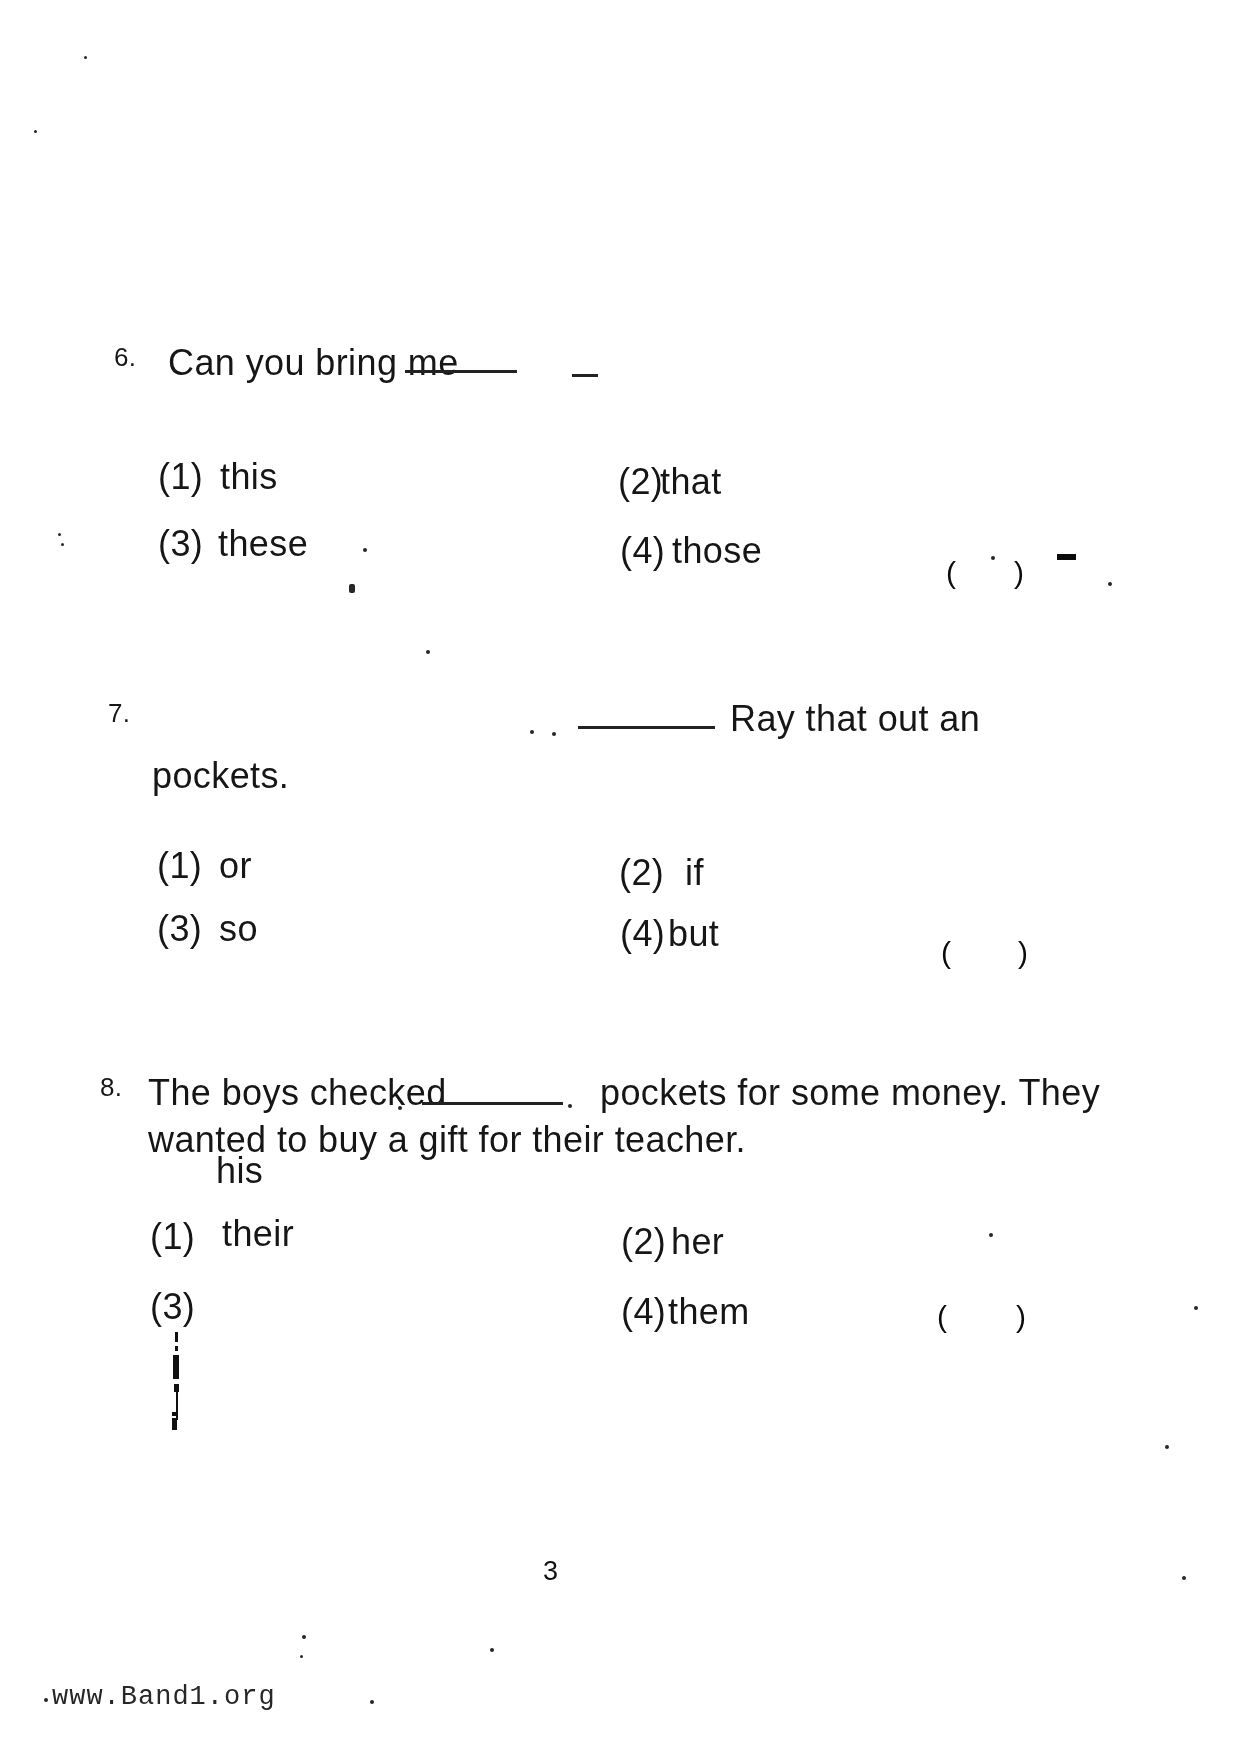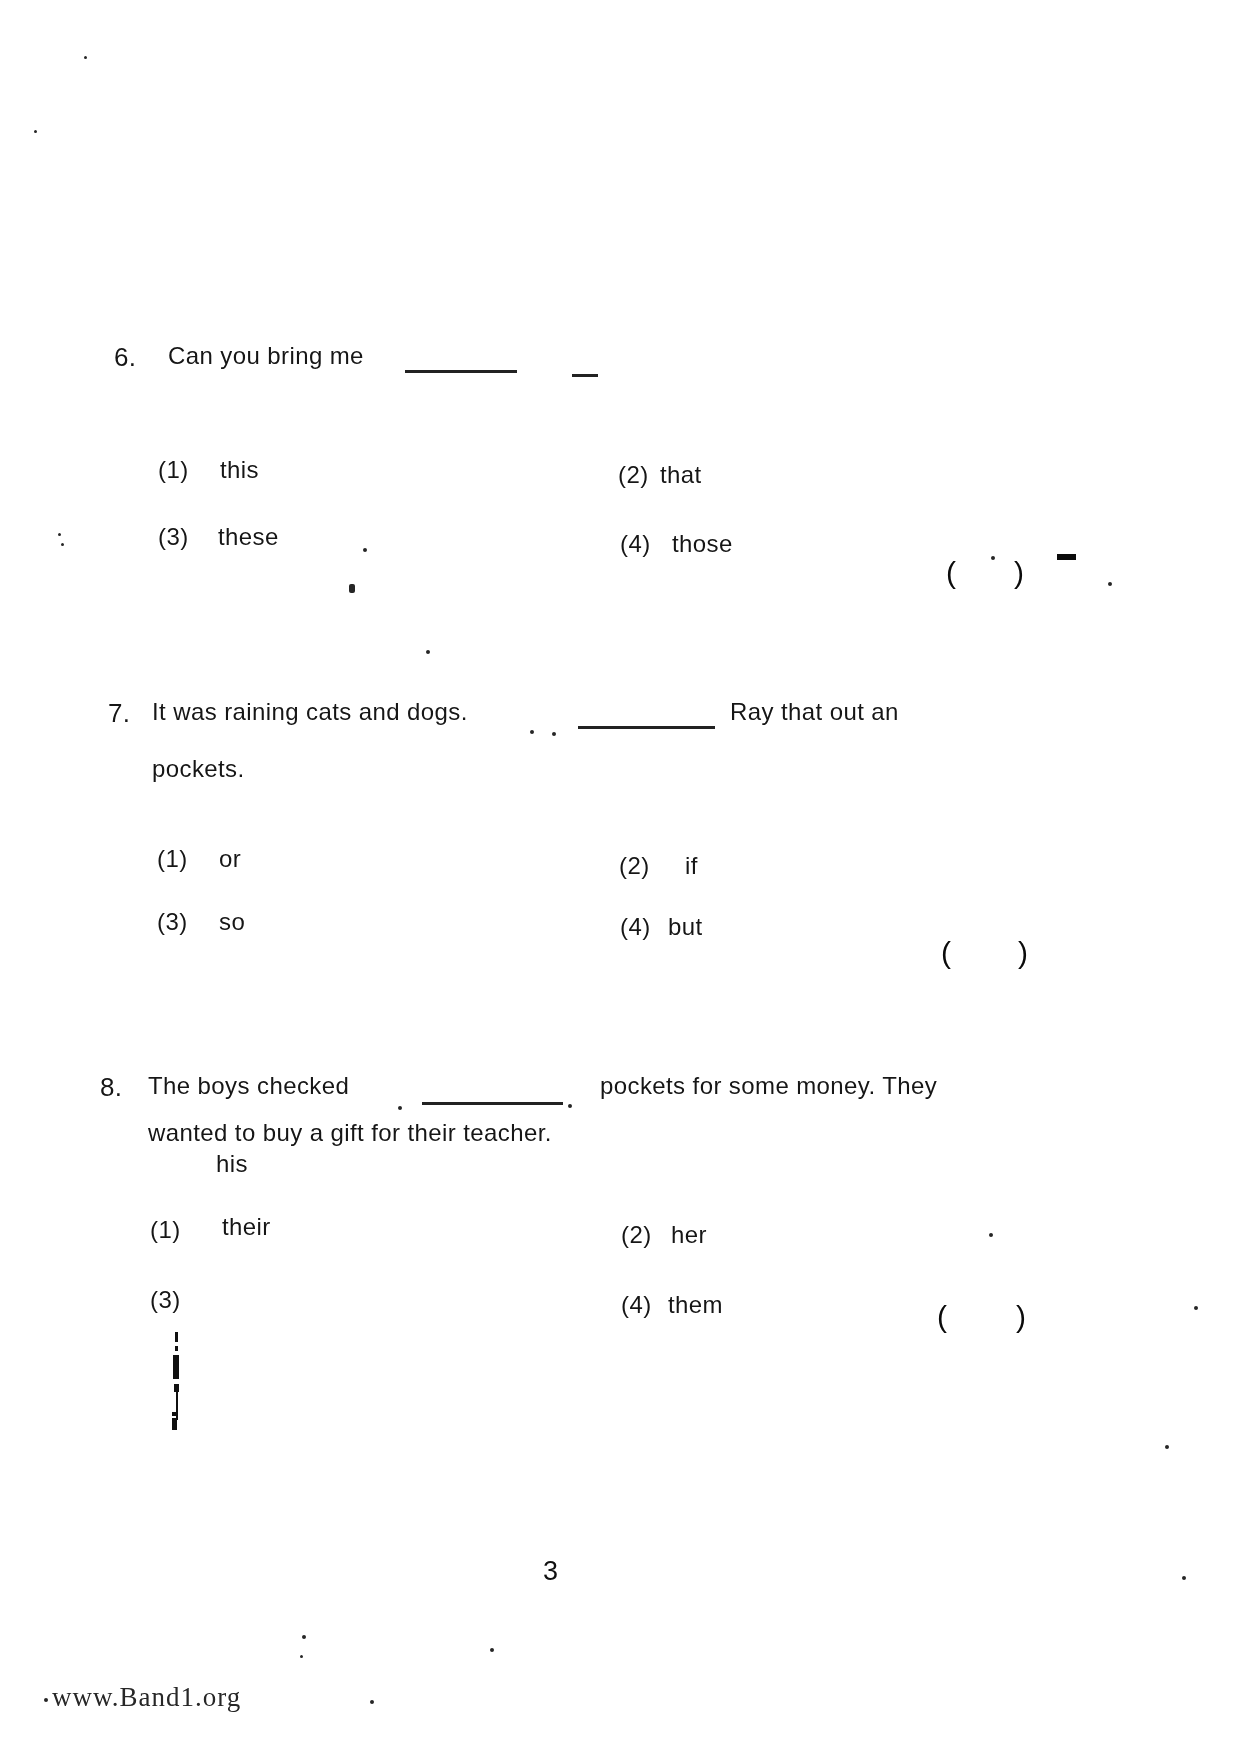--- a/index.html
+++ b/index.html
@@ -7,21 +7,21 @@
     position:relative;
     width:1239px;height:1754px;
     background:#ffffff;
     font-family:"Liberation Sans", sans-serif;
     color:#1b1b1b;
     overflow:hidden;
     filter:blur(0.35px) contrast(1.05);
   }
   .t{
     position:absolute;
-    font-size:24px;
+    font-size:36px;
     letter-spacing:0.4px;
     white-space:nowrap;
     color:#1b1b1b;
   }
   .qnum{font-size:26px;}
   .blank{
     position:absolute;
     border-bottom:3px solid #262626;
     height:1px;
   }
@@ -39,21 +39,21 @@
   .dash{
     position:absolute;
     background:#111;
   }
   .vline{
     position:absolute;
     background:#151515;
   }
   .footer{
     position:absolute;
-    font-family:Liberation Serif, serif;
+    font-family:Liberation Mono, monospace;
     font-size:27px;
     color:#2b2b2b;
     letter-spacing:1px;
   }
   .pageno{
     position:absolute;
     font-size:27px;
     color:#151515;
   }
 </style>
@@ -74,21 +74,20 @@
   <span class="t" style="left:158px;top:523px">(3)</span>
   <span class="t" style="left:218px;top:523px">these</span>
   <span class="t" style="left:620px;top:530px">(4)</span>
   <span class="t" style="left:672px;top:530px">those</span>
 
   <span class="bracket" style="left:946px;top:556px">(</span>
   <span class="bracket" style="left:1014px;top:556px">)</span>
   <div class="dash" style="left:1057px;top:554px;width:19px;height:6px"></div>
 
   <span class="t qnum" style="left:108px;top:698px">7.</span>
-  <span class="t" style="left:152px;top:698px">It was raining cats and dogs.</span>
   <div class="blank" style="left:578px;top:725px;width:137px"></div>
   <span class="t" style="left:730px;top:698px">Ray that out an</span>
   <span class="t" style="left:152px;top:755px">pockets.</span>
 
   <span class="t" style="left:157px;top:845px">(1)</span>
   <span class="t" style="left:219px;top:845px">or</span>
   <span class="t" style="left:619px;top:852px">(2)</span>
   <span class="t" style="left:685px;top:852px">if</span>
   <span class="t" style="left:157px;top:908px">(3)</span>
   <span class="t" style="left:219px;top:908px">so</span>

